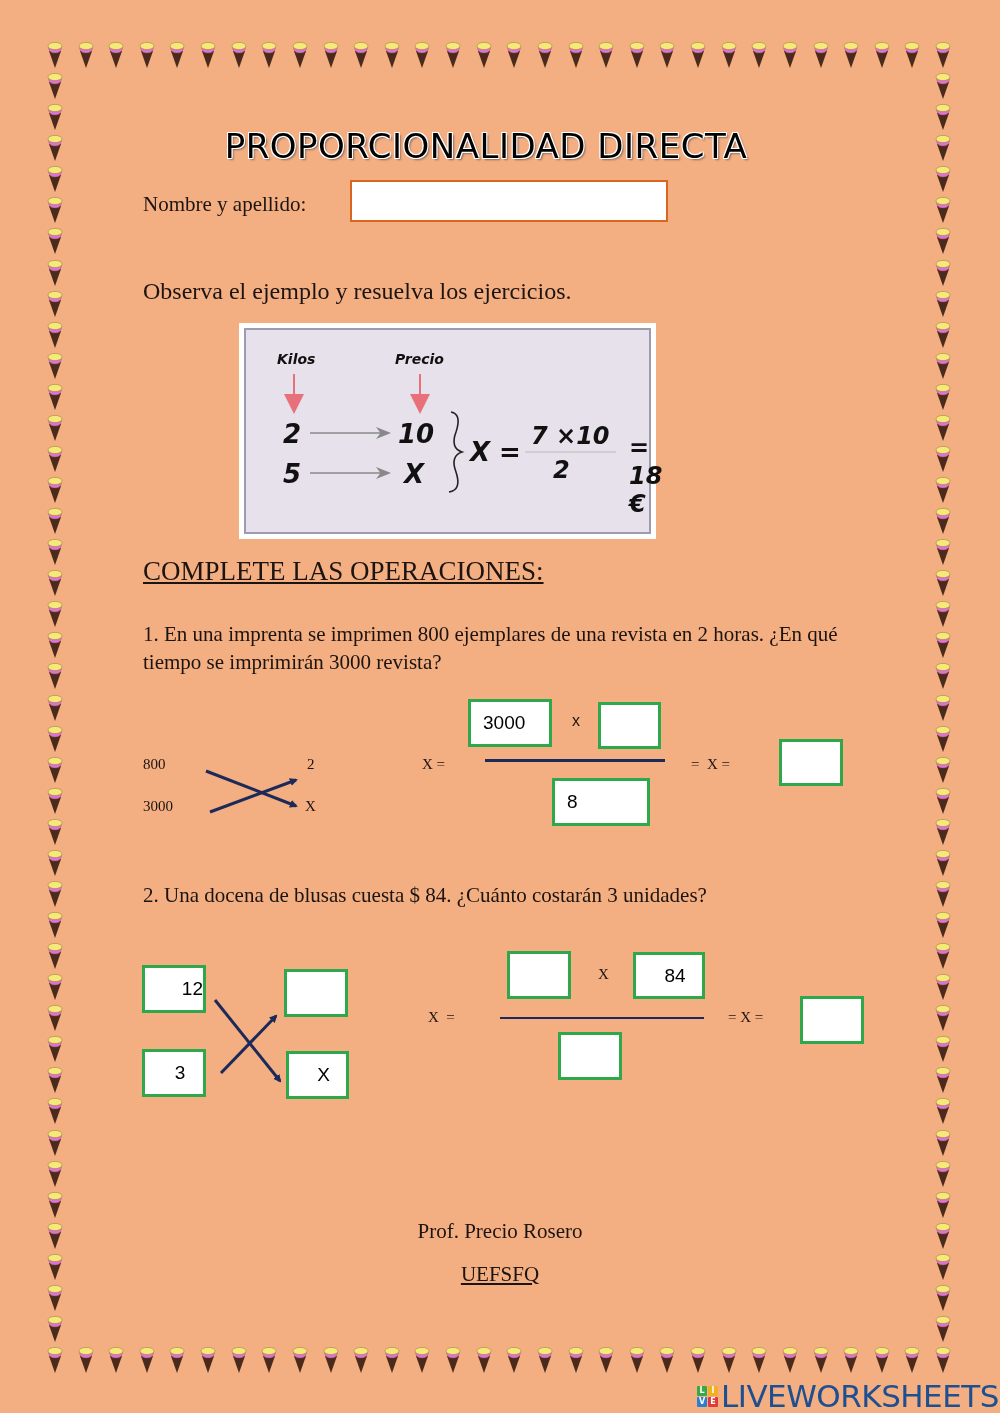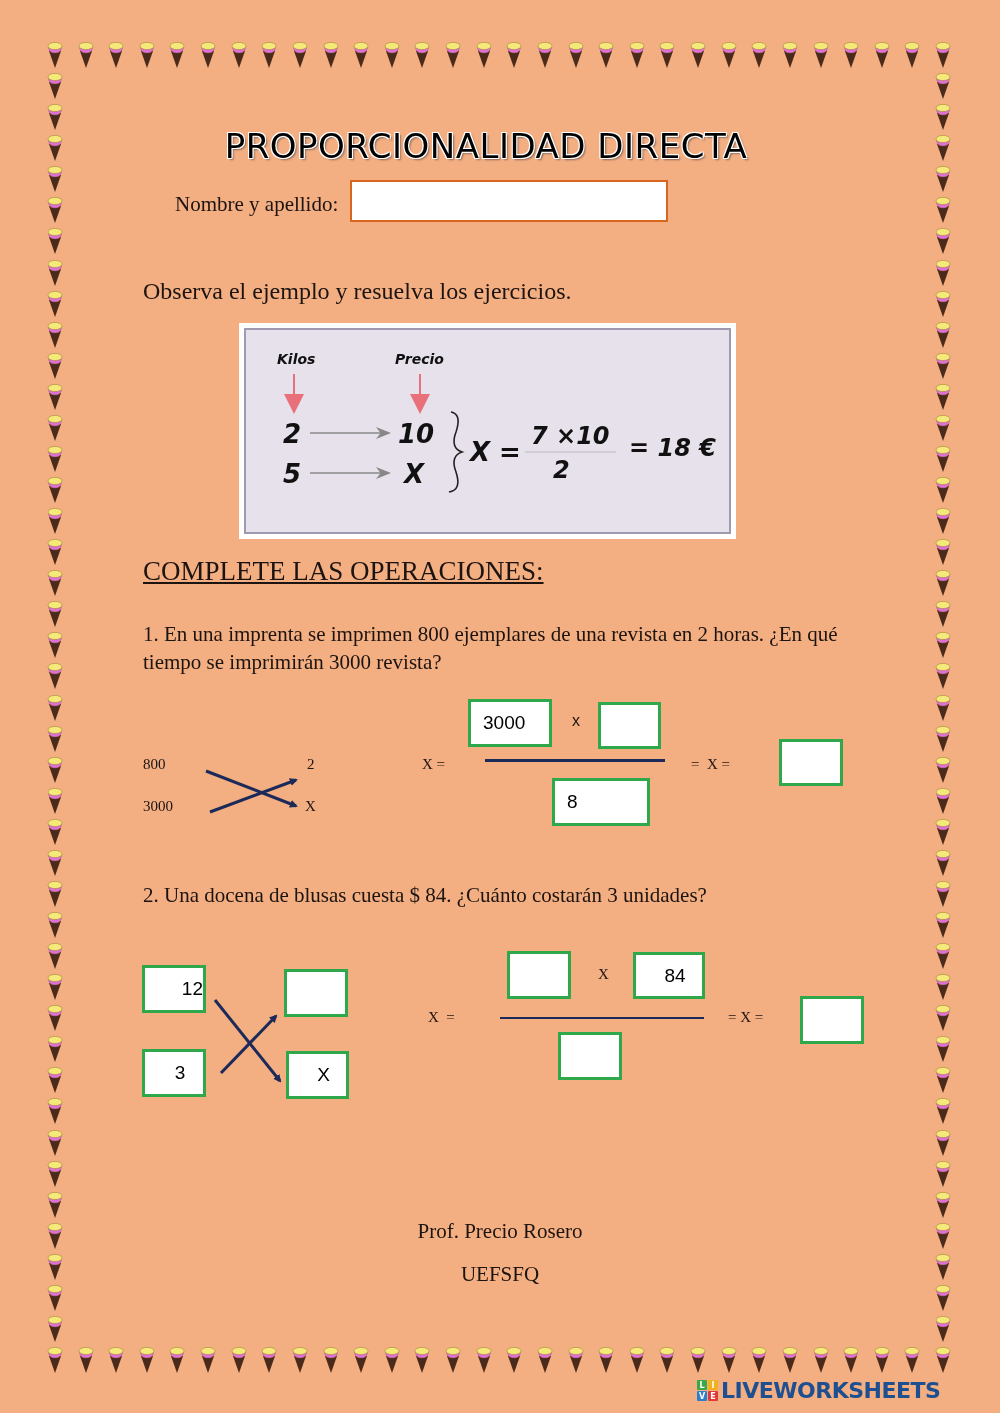--- a/index.html
+++ b/index.html
@@ -21,21 +21,21 @@
     }
     .label { font-size: 21px; font-family: "Liberation Serif", "DejaVu Serif", serif; }
     .name-input {
       position: absolute; left: 350px; top: 180px; width: 318px; height: 42px;
       background: #fff; border: 2px solid #d8661f; box-sizing: border-box;
       font-size: 18px; padding: 0 8px;
     }
     .instruction { font-size: 24px; font-family: "Liberation Serif", "DejaVu Serif", serif; }
 
     .example {
-      position: absolute; left: 239px; top: 323px; width: 497px; height: 216px;
+      position: absolute; left: 239px; top: 323px; width: 417px; height: 216px;
       background: #fff; box-sizing: border-box; padding: 5px; text-decoration: underline;
     }
     .example-inner {
       width: 100%; height: 100%; box-sizing: border-box;
       background: #e6e1ea; border: 2px solid #9f9ab0; position: relative;
       font-family: "DejaVu Sans", "Liberation Sans", sans-serif; font-style: italic; font-weight: bold; color: #111;
     }
     .ex-small { position: absolute; font-size: 14px; }
     .ex-big { position: absolute; font-size: 26px; }
 
@@ -56,21 +56,21 @@
 
     .footer { position: absolute; left: 0; width: 1000px; text-align: center; font-size: 21px; font-family: "Liberation Serif", "DejaVu Serif", serif; }
 
     .logo { position: absolute; left: 697px; top: 1378px; display: flex; align-items: center; }
     .logo-grid { display: grid; grid-template-columns: 10px 10px; grid-gap: 1px; margin-right: 3px; }
     .logo-grid span {
       width: 10px; height: 10px; font-family: "DejaVu Sans", sans-serif; font-size: 8px; font-weight: bold;
       color: #fff; display: flex; align-items: center; justify-content: center; border-radius: 1px;
     }
     .logo-text {
-      font-family: "DejaVu Sans", "Liberation Sans", sans-serif; font-weight: bold; font-size: 22px;
+      font-family: "DejaVu Sans", "Liberation Sans", sans-serif; font-weight: normal; font-size: 31px;
       color: #1d4f91; letter-spacing: -0.5px;
     }
   </style>
 </head>
 <body>
 
 <div id="border">
     <svg class="cone" width="16" height="28" viewBox="0 0 16 28" style="left: 47px; top: 41px;">
       <path d="M2,10 L8,27 L14,10 Z" fill="#4a2a1a"></path>
       <path d="M1.5,6 Q1.5,12 8,12 Q14.5,12 14.5,6 Z" fill="#e070d8" stroke="#8a5a3a" stroke-width="0.4"></path>
@@ -778,21 +778,21 @@
     </svg>
     <svg class="cone" width="16" height="28" viewBox="0 0 16 28" style="left: 935px; top: 1314.93px;">
       <path d="M2,10 L8,27 L14,10 Z" fill="#4a2a1a"></path>
       <path d="M1.5,6 Q1.5,12 8,12 Q14.5,12 14.5,6 Z" fill="#e070d8" stroke="#8a5a3a" stroke-width="0.4"></path>
       <ellipse cx="8" cy="5" rx="7" ry="3.6" fill="#f5e97a" stroke="#a08a3a" stroke-width="0.6"></ellipse>
     </svg>
   </div>
 
 <div class="title">PROPORCIONALIDAD  DIRECTA</div>
 
-<div class="abs label" style="left:143px; top:192px;margin-left:32px;">Nombre y apellido:</div>
+<div class="abs label" style="left:143px; top:192px;">Nombre y apellido:</div>
 <input class="name-input" type="text" value="" style="">
 
 <div class="abs instruction" style="left:143px; top:278px;">Observa el ejemplo y resuelva los ejercicios.</div>
 
 <div class="example">
   <div class="example-inner">
     <div class="ex-small" style="left:31px; top:21px;">Kilos</div>
     <div class="ex-small" style="left:149px; top:21px;">Precio</div>
     <svg class="abs" style="left:0; top:0;" width="489" height="206">
       <defs>
@@ -886,21 +886,21 @@
 <div class="frac-line" style="left:500px; top:1017px; width:204px; height:2px;"></div>
 <div class="ans-box" style="left:558px; top:1032px; width:64px; height:48px;">
   <input type="text" value="" style="">
 </div>
 <div class="abs math-text" style="left:728px; top:1009px; white-space:pre;">= X =</div>
 <div class="ans-box" style="left:800px; top:996px; width:64px; height:48px;">
   <input type="text" value="" style="">
 </div>
 
 <div class="footer" style="top:1219px;">Prof. Precio Rosero</div>
-<div class="footer" style="top:1262px;">UEFSFQ</div>
+<div class="footer" style="top:1262px;text-decoration:underline;">UEFSFQ</div>
 
 <div class="logo">
   <div class="logo-grid">
     <span style="background:#3aa845;">L</span>
     <span style="background:#f0b020;">I</span>
     <span style="background:#2a7fd0;">V</span>
     <span style="background:#e03a3a;">E</span>
   </div>
   <span class="logo-text">LIVEWORKSHEETS</span>
 </div>

